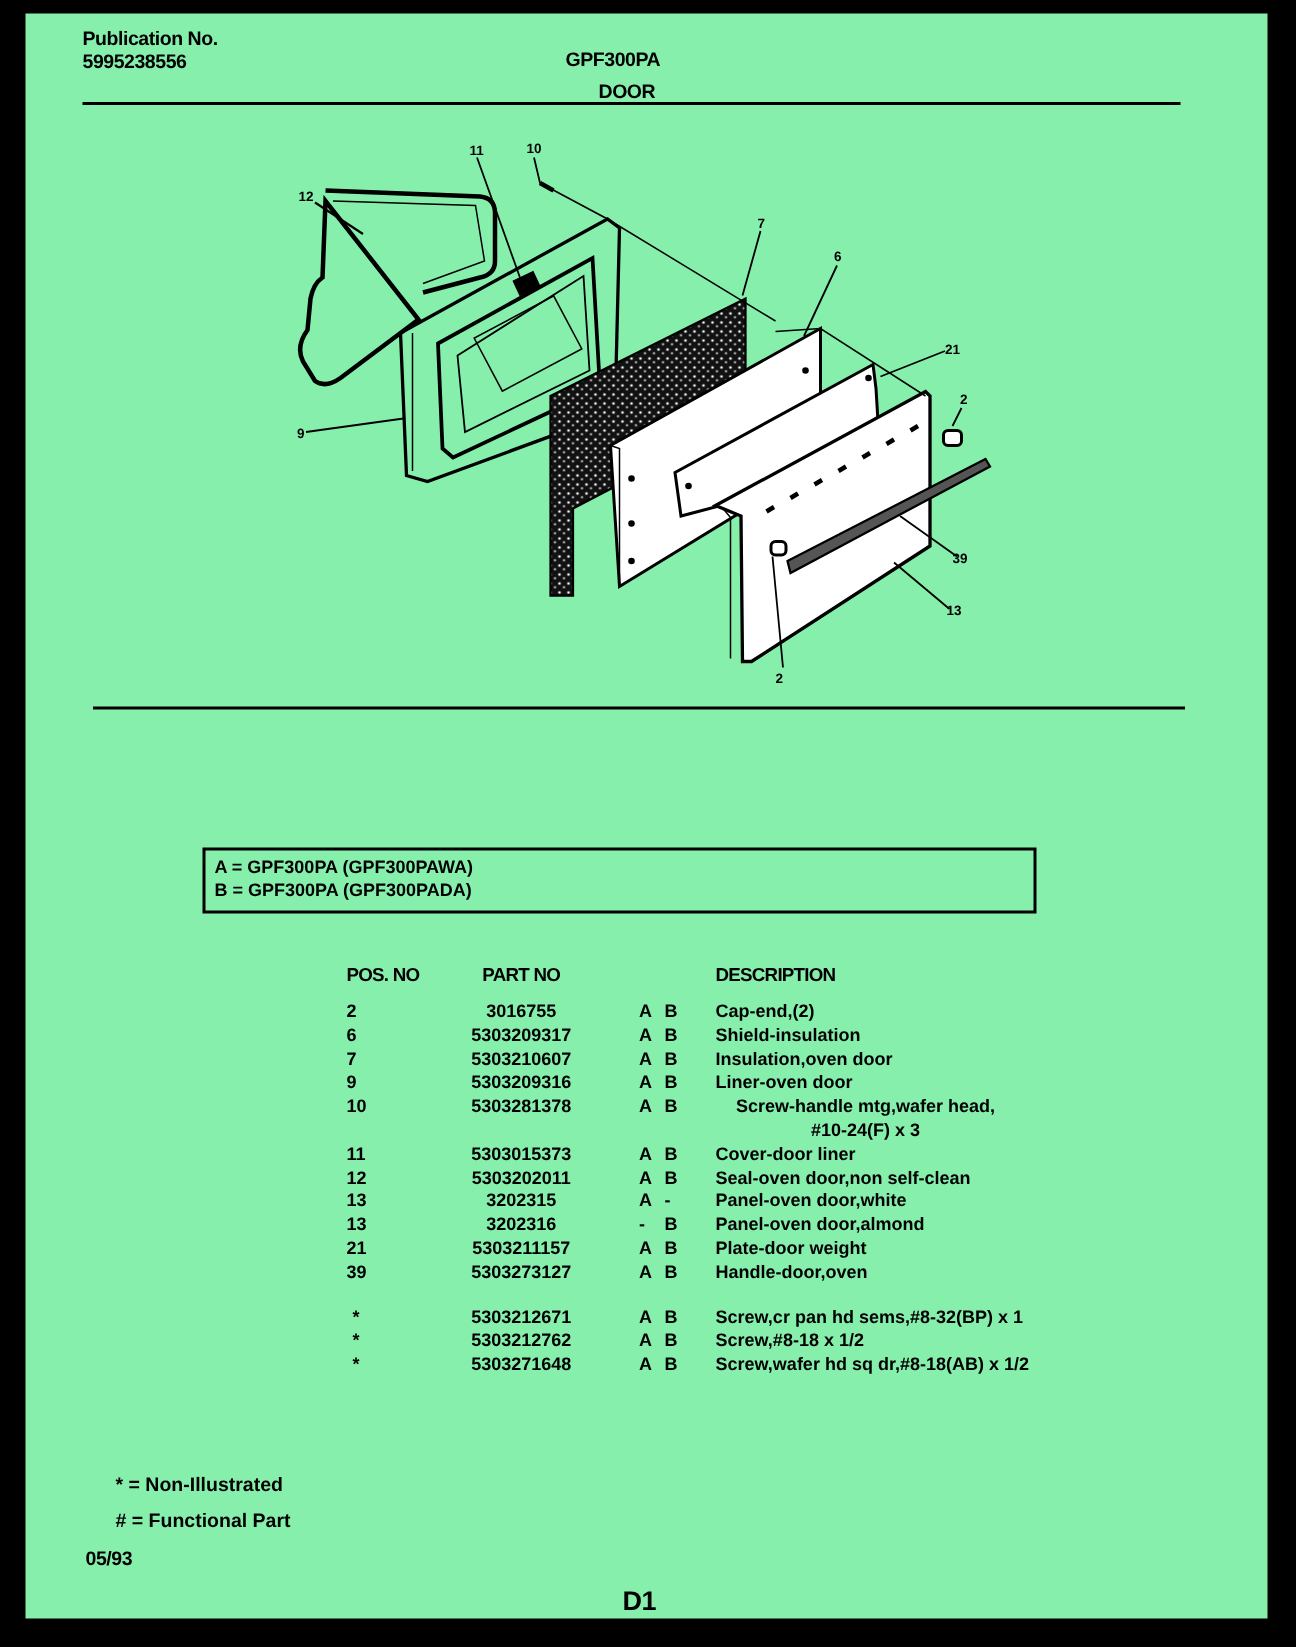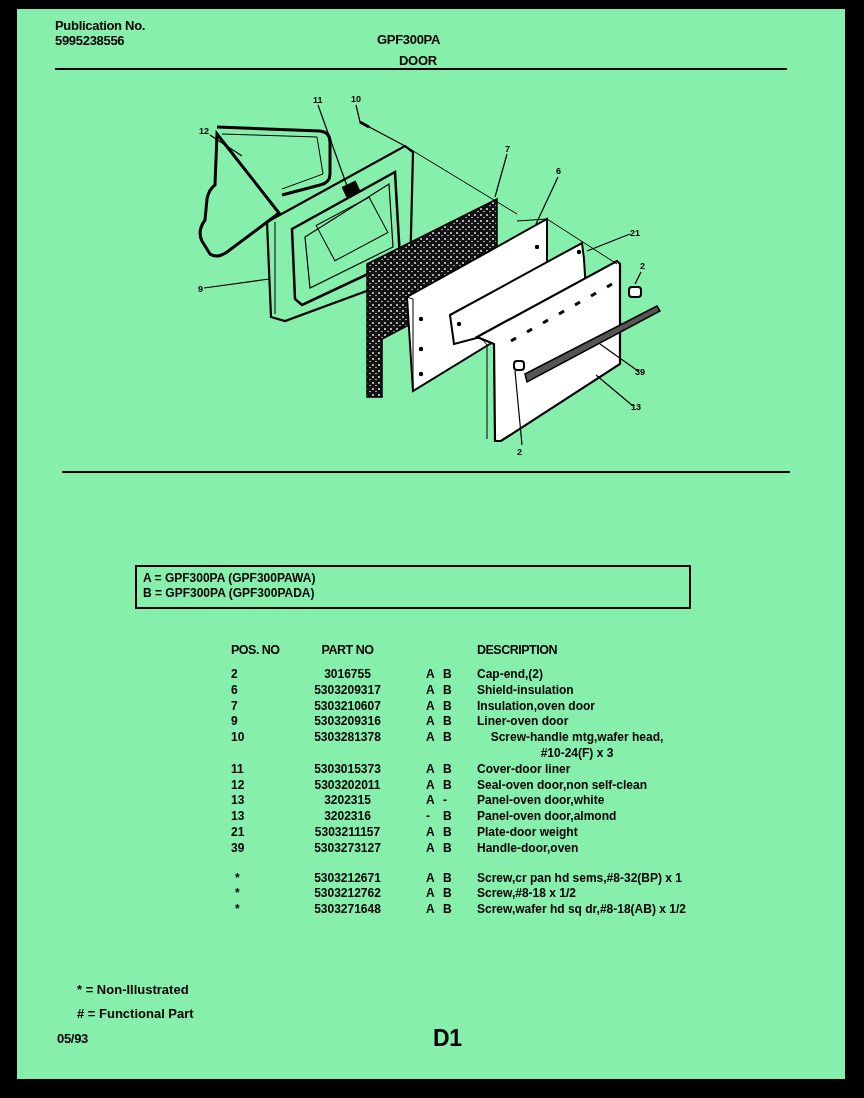--- a/index.html
+++ b/index.html
@@ -250,14 +250,14 @@
       <span class="c-a">A</span>
       <span class="c-b">B</span>
       <span class="c-desc" style="width:300px;">Screw,wafer hd sq dr,#8-18(AB) x 1/2</span>
     </div>
   </div>
 
   <div class="abs footnote" style="left:60px; top:957px;margin-top:40px;"># = Functional Part</div>
   <div class="abs footnote" style="left:60px; top:973px;">* = Non-Illustrated</div>
 
   <div class="abs bold" style="left:40px; top:1022px; font-size:13px;">05/93</div>
-  <div class="abs bold" style="left:398px; top:1016px; font-size:23px;margin-left:18px;">D1</div>
+  <div class="abs bold" style="left:398px; top:1048px; font-size:18px;">D1</div>
 </div>
 
 </body></html>

